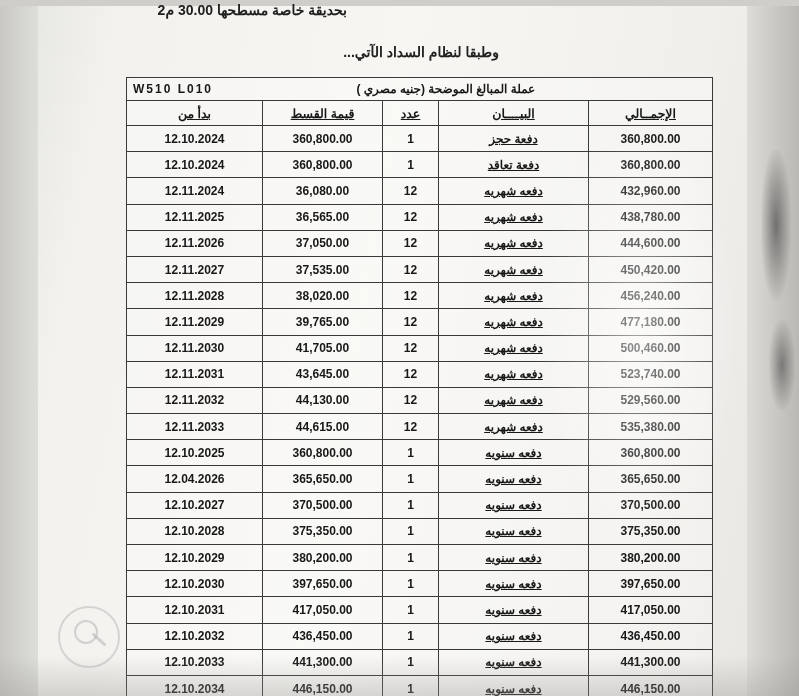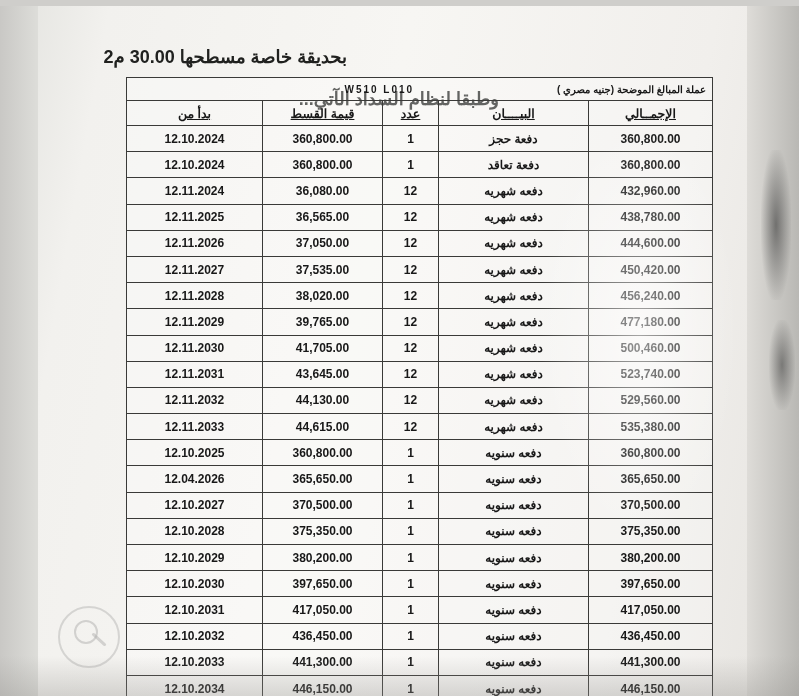--- a/index.html
+++ b/index.html
@@ -32,25 +32,24 @@
     background:linear-gradient(0deg, rgba(150,148,144,.35), rgba(150,148,144,0));
     pointer-events:none;
   }
 
   
   .hdr{
     position:absolute;
     right:96px;
     text-align:right;
     color:#20211f;
-    font-size:18px;
+    font-size:14px;
     letter-spacing:.2px;
     white-space:nowrap;
     font-weight:600;
-    margin-top:44px;
   }
   .hdr.l1{top:2px;right:452px;}
   .hdr.l2{top:21px;right:452px;}
   .hdr.l3{top:39px;right:300px;}
   .hdr.l4{top:44px;right:300px;}
 
   
   table.fin{
     position:absolute;
     left:126px;top:77px;
@@ -65,22 +64,22 @@
     padding:0 6px;
     font-size:12px;
     color:#181818;
     text-align:center;
     vertical-align:middle;
     white-space:nowrap;
     font-weight:700;
   }
   thead tr.title th{
     height:22px;
-    font-size:10px;
-    text-align:right;
+    font-size:12px;
+    text-align:left;
     letter-spacing:.2px;
   }
   thead tr.title th .codes{
     display:inline-block;
     margin-right:140px;
     letter-spacing:2px;
   }
   thead tr.cols th{
     height:24px;
     font-size:12.5px;
@@ -88,21 +87,21 @@
   }
   
   col.c-total{width:124px;}
   col.c-desc{width:150px;}
   col.c-count{width:56px;}
   col.c-amount{width:120px;}
   col.c-start{width:136px;}
 
   td.num{font-family:"Liberation Sans", sans-serif; font-variant-numeric:tabular-nums;}
   td.total{text-align:center;}
-  td.desc{text-align:center;}
+  td.desc{text-align:center;text-decoration:underline;}
   td.count{text-align:center;}
   td.amount{text-align:center;}
   td.start{text-align:center;}
 
   
   .stamp{
     position:absolute;left:58px;bottom:28px;width:58px;height:58px;
     border:2px solid rgba(120,120,120,.45);
     border-radius:50%;
     opacity:.55;

